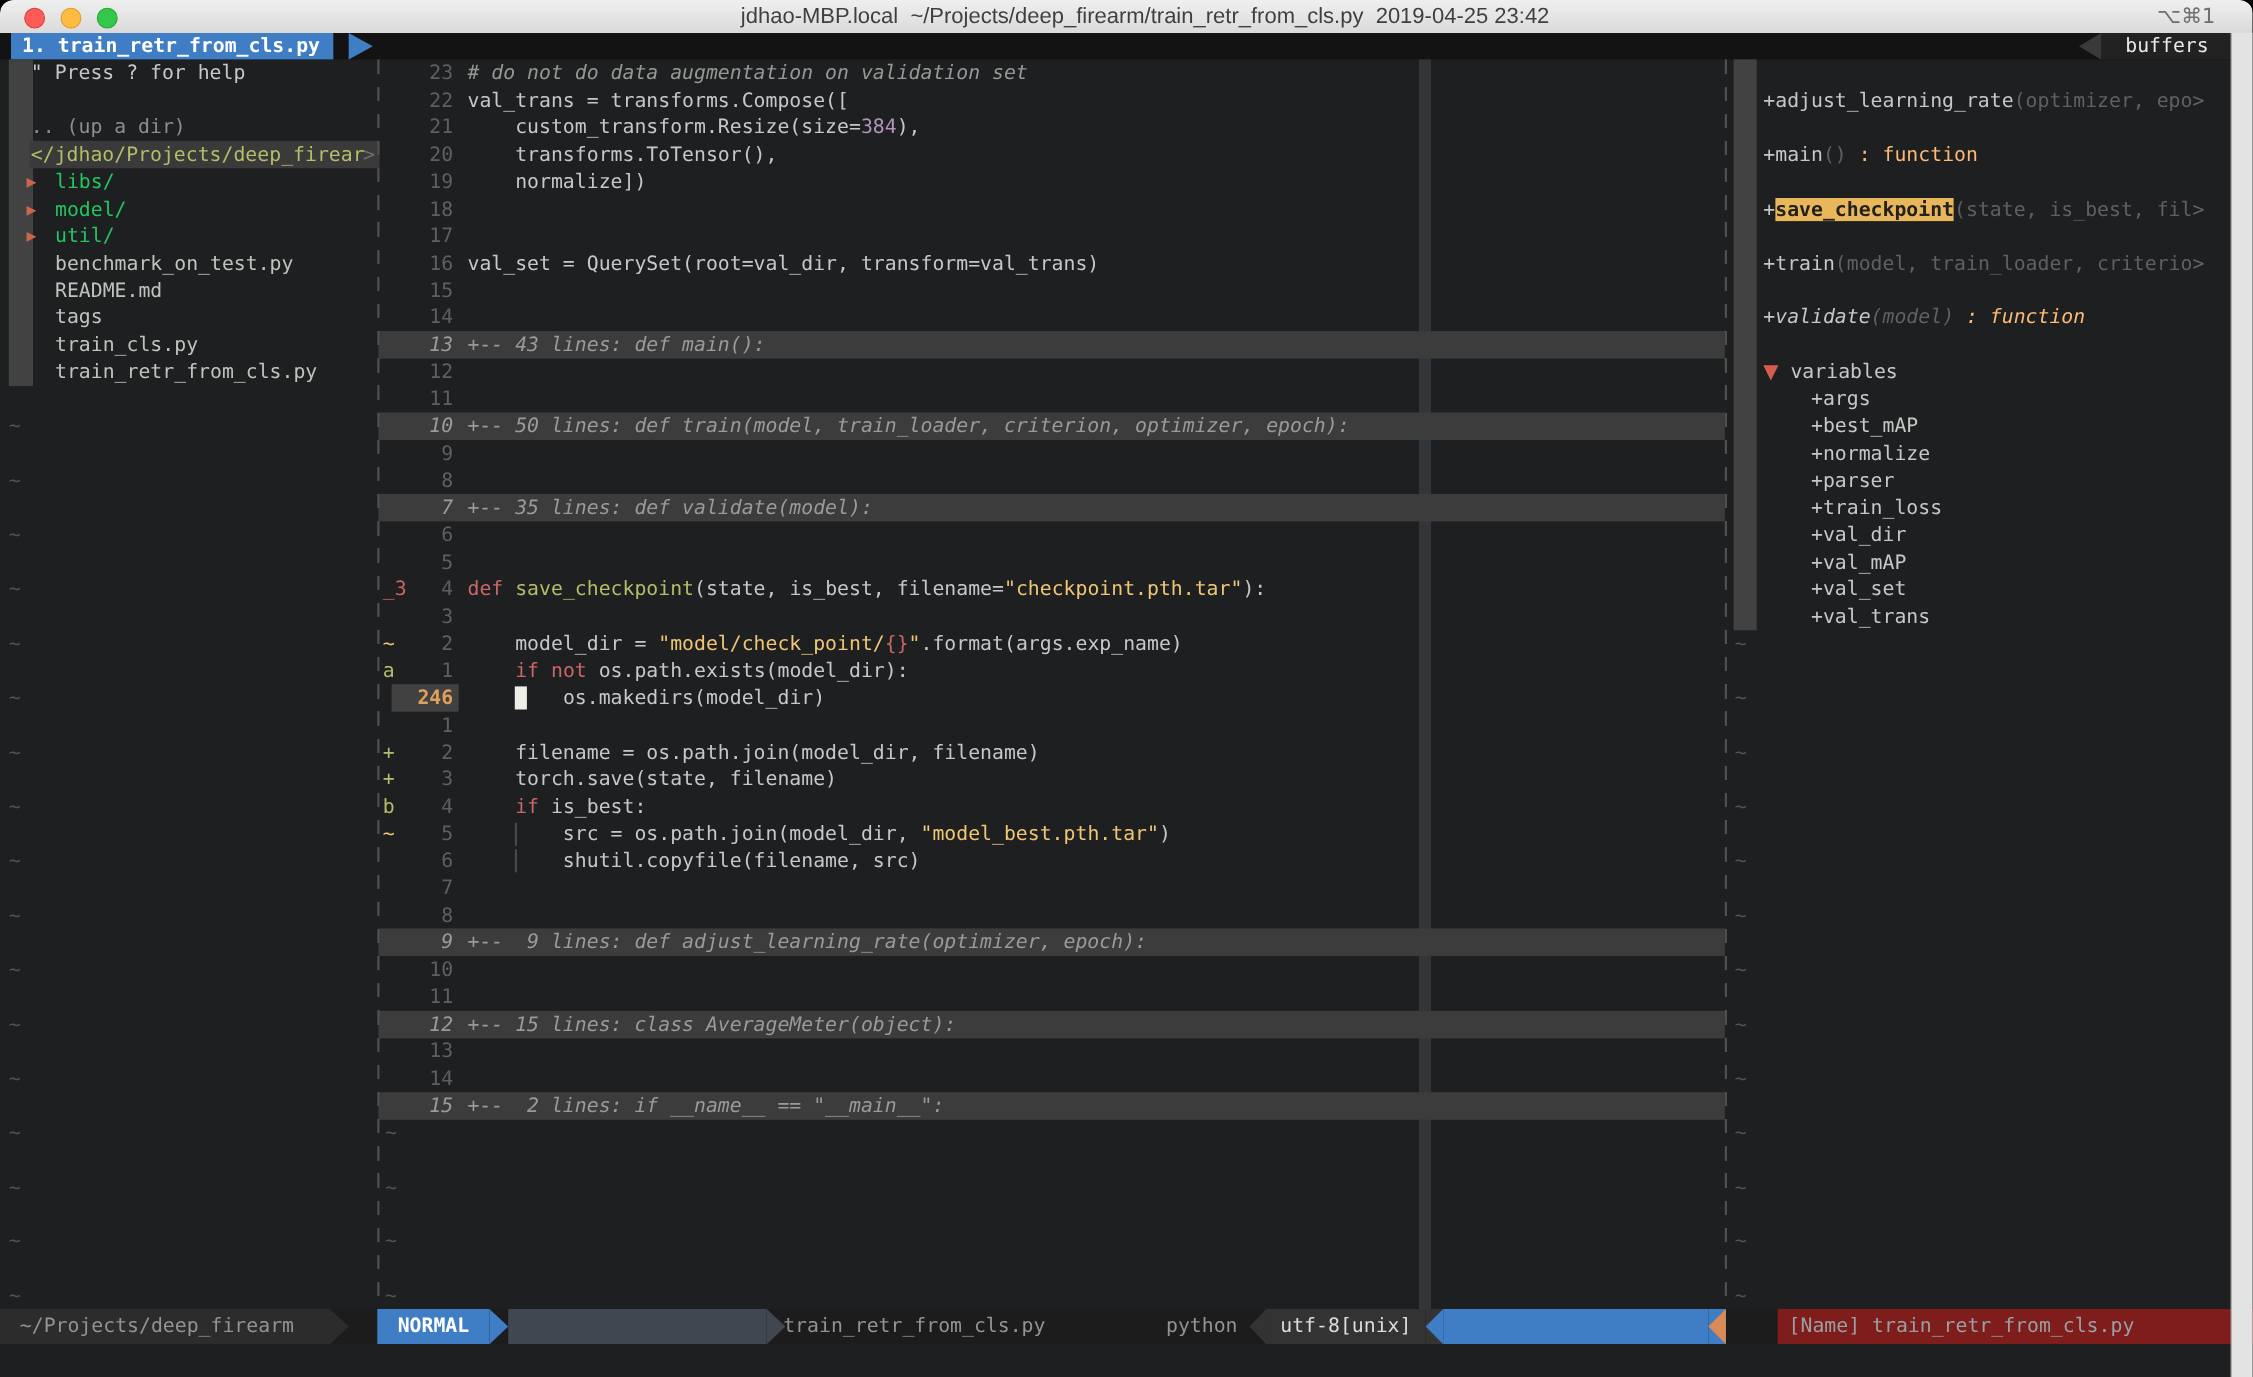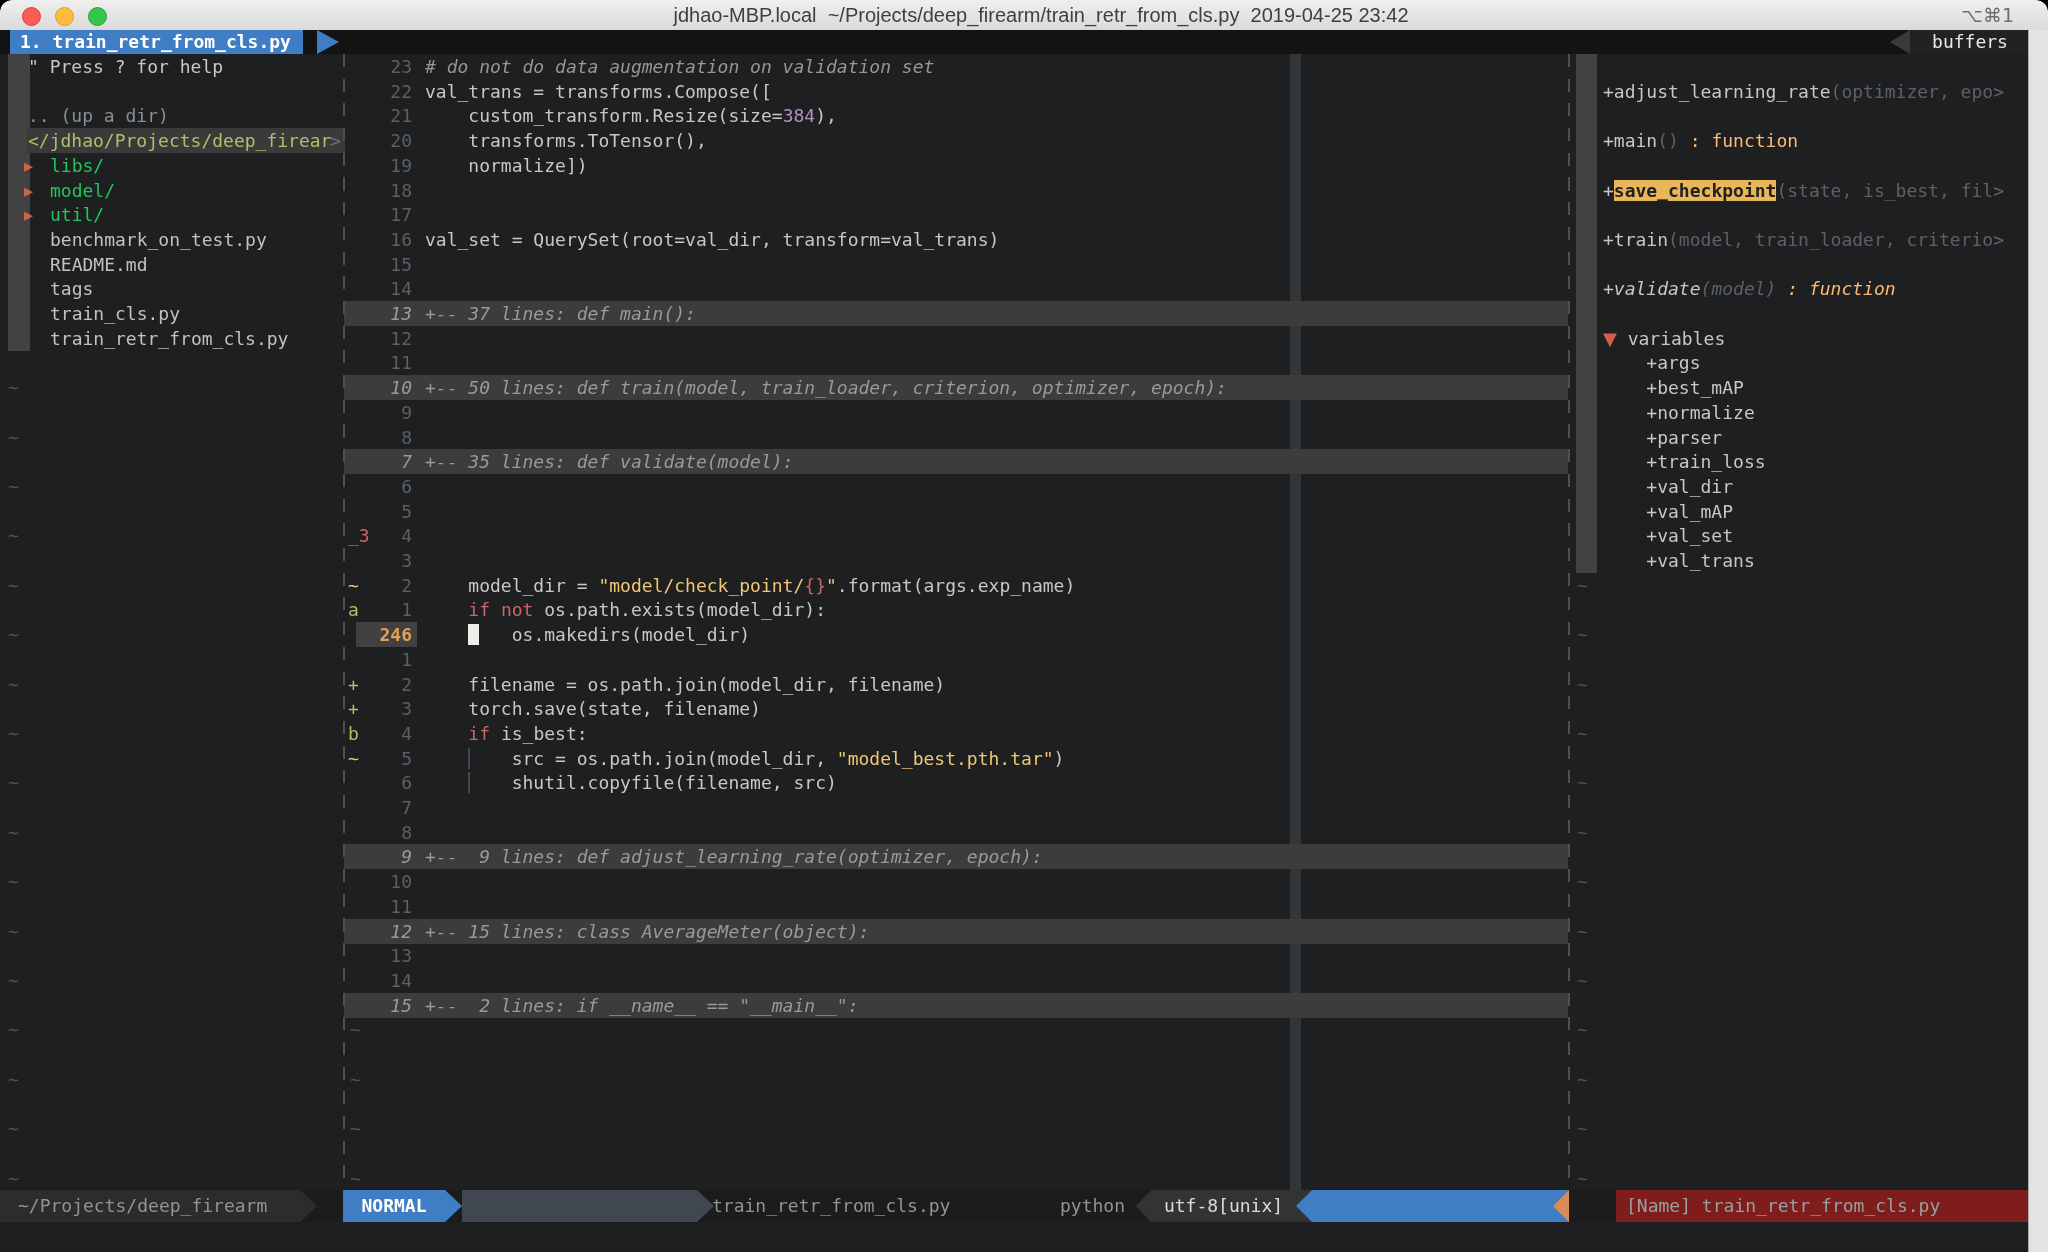--- a/index.html
+++ b/index.html
@@ -154,30 +154,30 @@
       <div class="row" style="top: 54px;"><span class="lnum">23</span><span class="code"><span class="c"># do not do data augmentation on validation set</span></span></div>
       <div class="row" style="top: 78.7px;"><span class="lnum">22</span><span class="code"><span class="f">val_trans = transforms.Compose([</span></span></div>
       <div class="row" style="top: 103.4px;"><span class="lnum">21</span><span class="code"><span class="f">    custom_transform.Resize(size=</span><span class="p">384</span><span class="f">),</span></span></div>
       <div class="row" style="top: 128.1px;"><span class="lnum">20</span><span class="code"><span class="f">    transforms.ToTensor(),</span></span></div>
       <div class="row" style="top: 152.8px;"><span class="lnum">19</span><span class="code"><span class="f">    normalize])</span></span></div>
       <div class="row" style="top: 177.5px;"><span class="lnum">18</span><span class="code"></span></div>
       <div class="row" style="top: 202.2px;"><span class="lnum">17</span></div>
       <div class="row" style="top: 226.9px;"><span class="lnum">16</span><span class="code"><span class="f">val_set = QuerySet(root=val_dir, transform=val_trans)</span></span></div>
       <div class="row" style="top: 251.6px;"><span class="lnum">15</span><span class="code"></span></div>
       <div class="row" style="top: 276.3px;"><span class="lnum">14</span><span class="code"></span></div>
-      <div class="row" style="top: 301px;"><div class="fold-band"></div><span class="lnum fold-txt">13</span><span class="code fold-txt">+-- 37 lines: def main():</span></div>
+      <div class="row" style="top: 301px;"><div class="fold-band"></div><span class="lnum fold-txt">13</span><span class="code fold-txt">+-- 43 lines: def main():</span></div>
       <div class="row" style="top: 325.7px;"><span class="lnum">12</span><span class="code"></span></div>
       <div class="row" style="top: 350.4px;"><span class="lnum">11</span><span class="code"></span></div>
       <div class="row" style="top: 375.1px;"><div class="fold-band"></div><span class="lnum fold-txt">10</span><span class="code fold-txt">+-- 50 lines: def train(model, train_loader, criterion, optimizer, epoch):</span></div>
       <div class="row" style="top: 399.8px;"><span class="lnum">9</span><span class="code"></span></div>
       <div class="row" style="top: 424.5px;"><span class="lnum">8</span><span class="code"></span></div>
       <div class="row" style="top: 449.2px;"><div class="fold-band"></div><span class="lnum fold-txt">7</span><span class="code fold-txt">+-- 35 lines: def validate(model):</span></div>
       <div class="row" style="top: 473.9px;"><span class="lnum">6</span><span class="code"></span></div>
       <div class="row" style="top: 498.6px;"><span class="lnum">5</span><span class="code"></span></div>
-      <div class="row" style="top: 523.3px;"><span class="sign s-red">_3</span><span class="lnum">4</span></div>
+      <div class="row" style="top: 523.3px;"><span class="sign s-red">_3</span><span class="lnum">4</span><span class="code"><span class="r">def</span><span class="f"> </span><span class="g">save_checkpoint</span><span class="f">(state, is_best, filename=</span><span class="y">"checkpoint.pth.tar"</span><span class="f">):</span></span></div>
       <div class="row" style="top: 548px;"><span class="lnum">3</span><span class="code"></span></div>
       <div class="row" style="top: 572.7px;"><span class="sign s-yel">~</span><span class="lnum">2</span><span class="code"><span class="f">    model_dir = </span><span class="y">"model/check_point/</span><span class="r">{}</span><span class="y">"</span><span class="f">.format(args.exp_name)</span></span></div>
       <div class="row" style="top: 597.4px;"><span class="sign s-grn">a</span><span class="lnum">1</span><span class="code"><span class="f">    </span><span class="r">if</span><span class="f"> </span><span class="r">not</span><span class="f"> os.path.exists(model_dir):</span></span></div>
       <div class="row" style="top: 622.1px;"><div class="curnr-bg"></div><span class="lnum curnr">246</span><span class="code"><span class="f">    </span><span class="k">&nbsp;</span><span class="f">   os.makedirs(model_dir)</span></span></div>
       <div class="row" style="top: 646.8px;"><span class="lnum">1</span><span class="code"></span></div>
       <div class="row" style="top: 671.5px;"><span class="sign s-grn">+</span><span class="lnum">2</span><span class="code"><span class="f">    filename = os.path.join(model_dir, filename)</span></span></div>
       <div class="row" style="top: 696.2px;"><span class="sign s-grn">+</span><span class="lnum">3</span><span class="code"><span class="f">    torch.save(state, filename)</span></span></div>
       <div class="row" style="top: 720.9px;"><span class="sign s-grn">b</span><span class="lnum">4</span><span class="code"><span class="f">    </span><span class="r">if</span><span class="f"> is_best:</span></span></div>
       <div class="row" style="top: 745.6px;"><div class="guide"></div><span class="sign s-yel">~</span><span class="lnum">5</span><span class="code"><span class="f">        src = os.path.join(model_dir, </span><span class="y">"model_best.pth.tar"</span><span class="f">)</span></span></div>
       <div class="row" style="top: 770.3px;"><div class="guide"></div><span class="lnum">6</span><span class="code"><span class="f">        shutil.copyfile(filename, src)</span></span></div>

